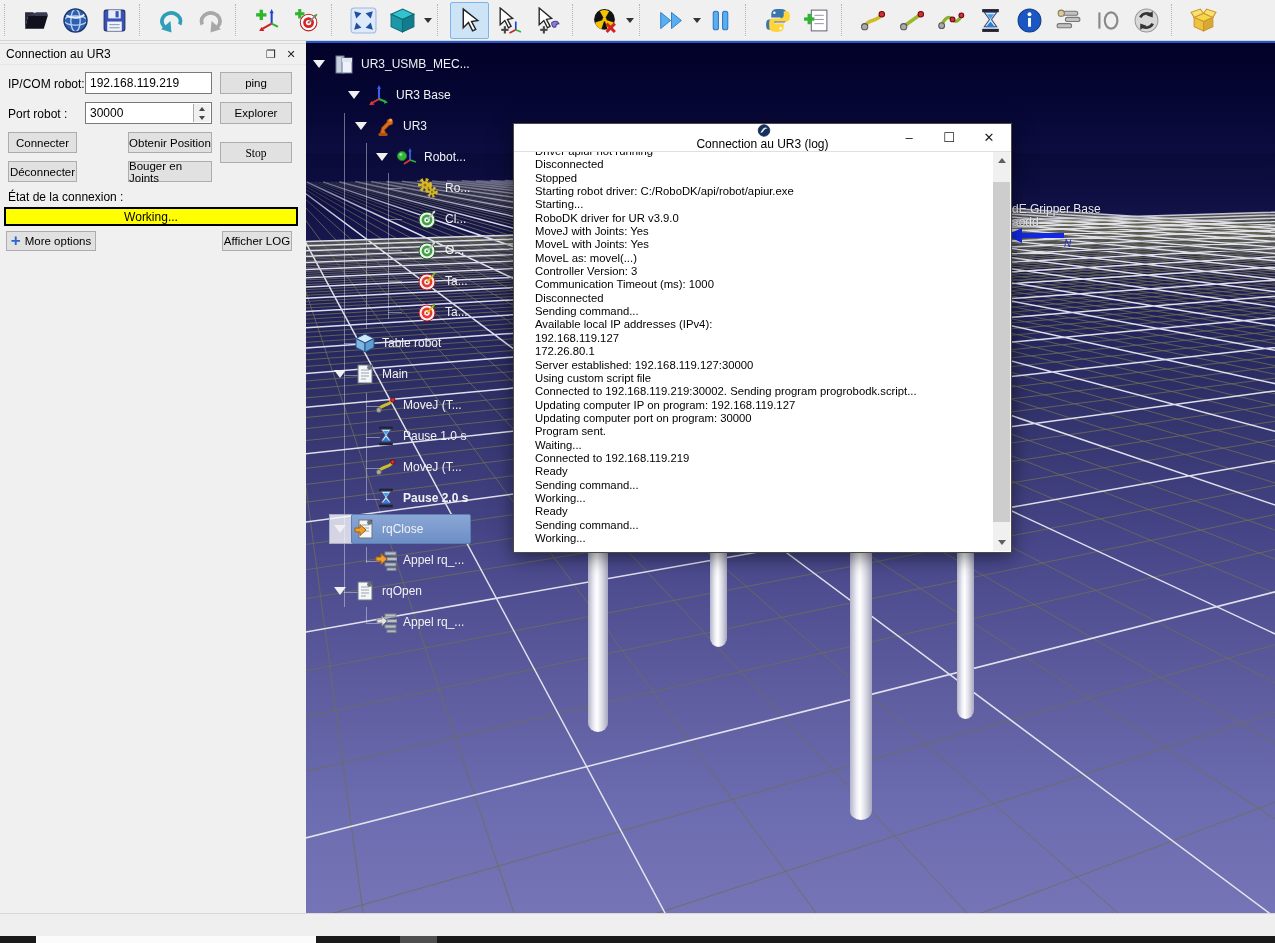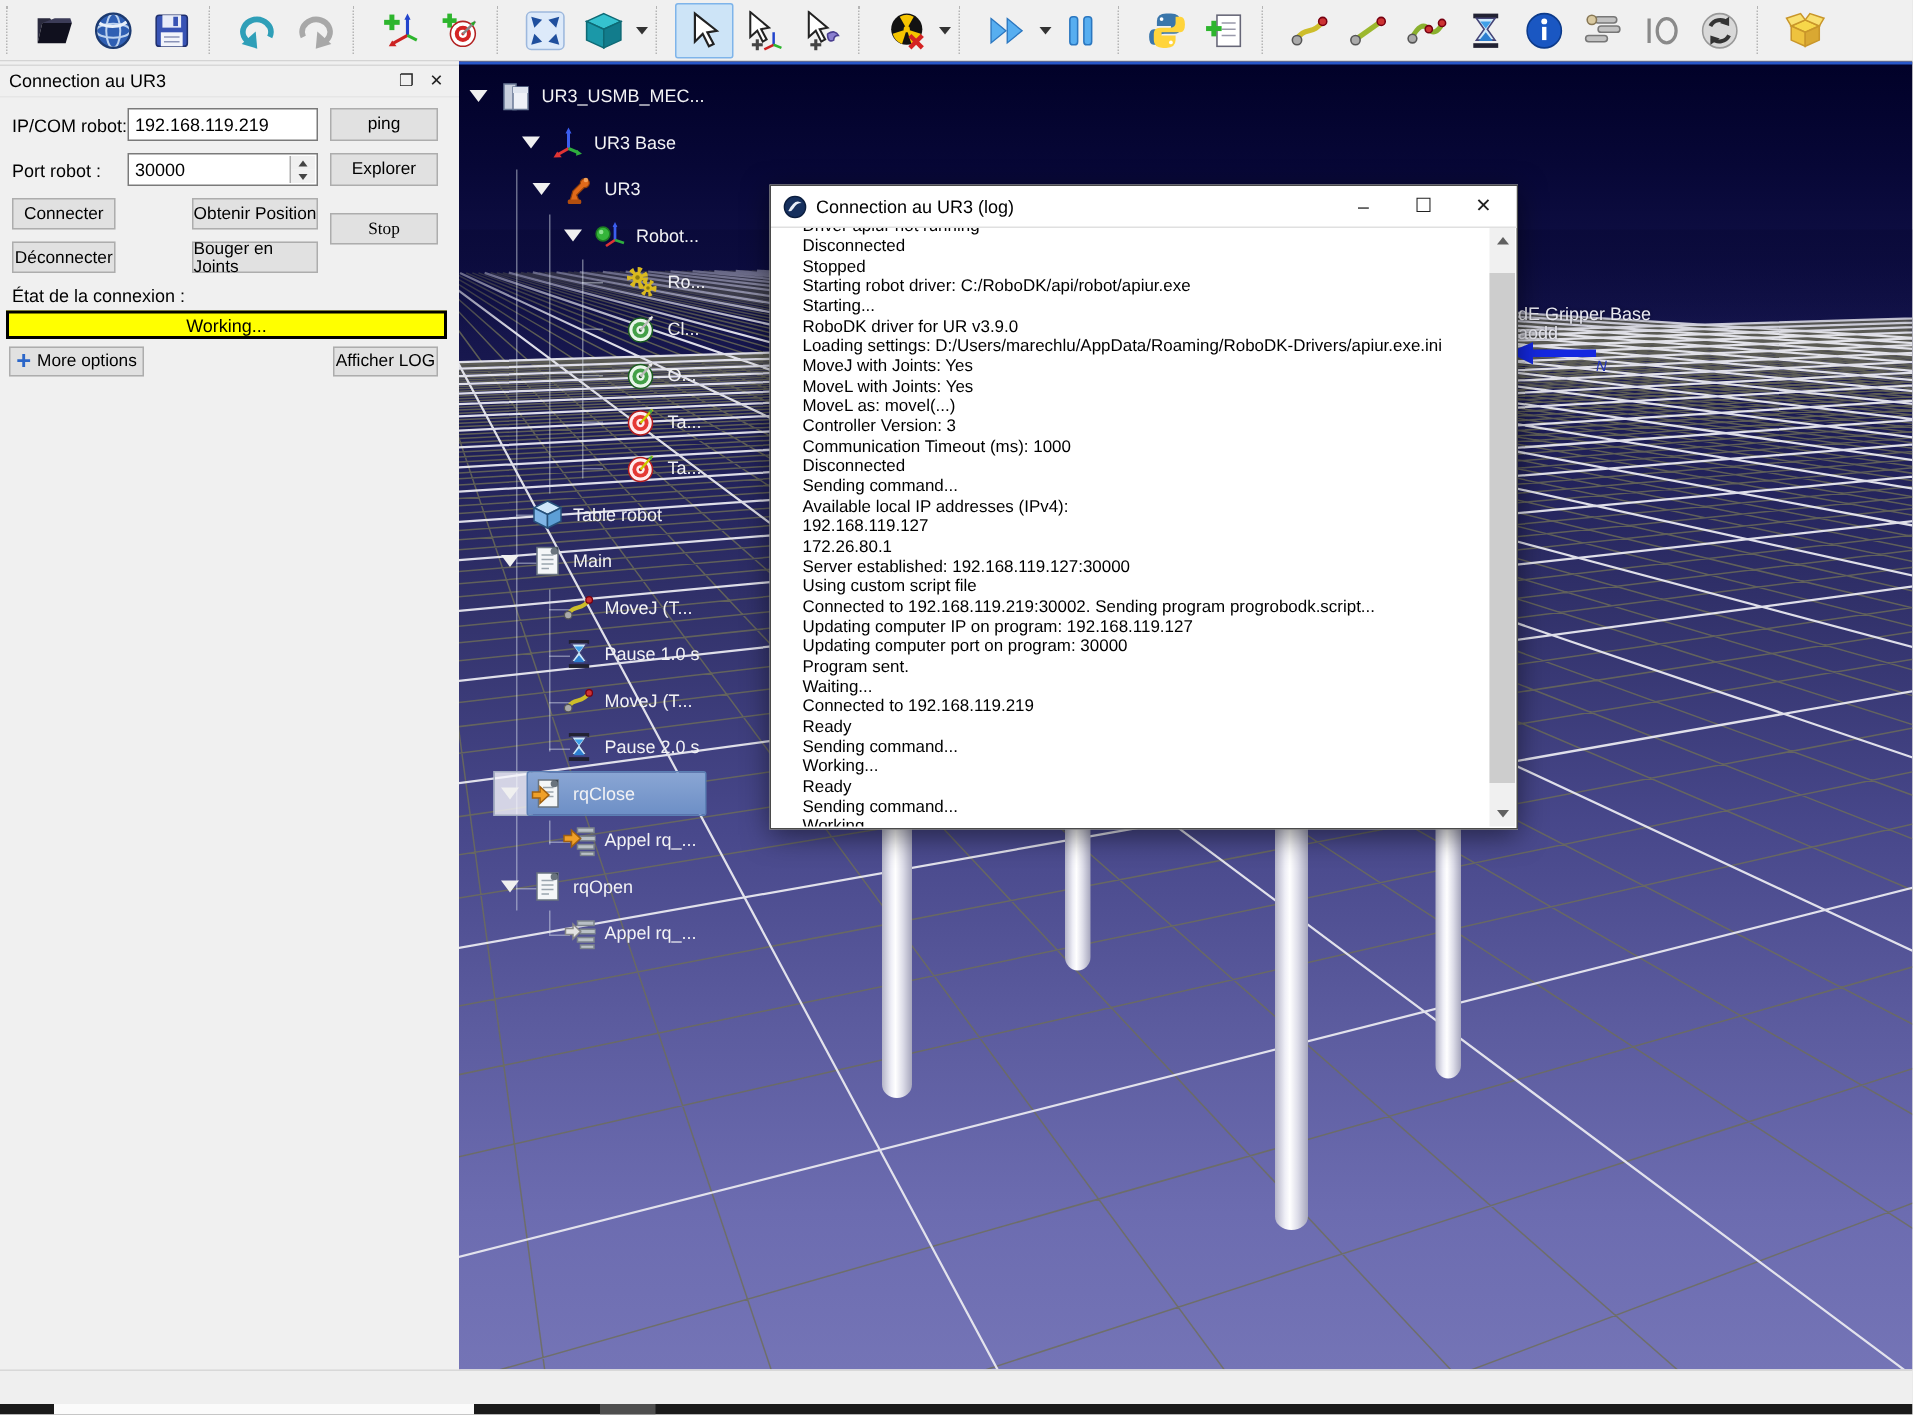--- a/index.html
+++ b/index.html
@@ -39,21 +39,21 @@
   .trow{position:absolute;height:30px;display:flex;align-items:center;color:#f2f2f4;font-size:12px;white-space:nowrap;}
   .tarrow{width:0;height:0;border-left:6px solid transparent;border-right:6px solid transparent;border-top:8px solid #f0f0f0;position:absolute;top:11px;}
   .ticon{position:absolute;top:4px;width:22px;height:22px;}
   .ticon svg{width:22px;height:22px;display:block;}
   .tlabel{position:absolute;top:8px;}
   .guide{position:absolute;background:rgba(225,230,240,.45);}
   .sel-arrowbox{position:absolute;width:24px;height:28px;background:rgba(248,248,252,.8);border:1px solid rgba(160,170,190,.9);}
   .sel-hl{position:absolute;height:28px;background:linear-gradient(180deg,#8aa6d4,#6d8fc6);border:1px solid #5b7fb4;border-radius:2px;}
   
   #dialog{left:513px;top:123px;width:497px;height:428px;background:#fff;border:1px solid #4a4a4a;box-shadow:0 4px 18px rgba(0,0,0,.5);position:absolute;}
-  #dlg-title{position:absolute;left:0;top:0;right:0;height:27px;background:#fff;border-bottom:1px solid #e0e0e0;display:flex;align-items:center;}
+  #dlg-title{position:absolute;left:0;top:0;right:0;height:27px;background:#fff;border-bottom:1px solid #e0e0e0;display:flex;align-items:center;flex-direction:column;}
   #dlg-title .ico{width:16px;height:16px;margin:0 6px 0 8px;}
   #dlg-title .txt{font-size:12px;}
   .dlg-btn{width:40px;height:26px;display:flex;align-items:center;justify-content:center;font-size:13px;color:#222;}
   #dlg-btns{position:absolute;right:2px;top:0;display:flex;}
   #dlg-log{position:absolute;left:1px;top:28px;right:19px;bottom:1px;overflow:hidden;font-size:11.3px;line-height:13.35px;padding-left:20px;color:#000;}
   #dlg-log .clip{margin-top:-7px;}
   #dlg-scroll{position:absolute;right:1px;top:28px;width:17px;bottom:1px;background:#f0f0f0;}
   .sc-arrow{position:absolute;left:0;width:17px;height:17px;display:flex;align-items:center;justify-content:center;}
   .sc-tri-up{width:0;height:0;border-left:4px solid transparent;border-right:4px solid transparent;border-bottom:5px solid #606060;}
   .sc-tri-dn{width:0;height:0;border-left:4px solid transparent;border-right:4px solid transparent;border-top:5px solid #606060;}
@@ -618,21 +618,21 @@
       <div class="trow" style="left: 0px; top: 442px; width: 100%;">
         <span class="ticon" style="left:69px;">
           <svg viewBox="0 0 26 26">
             <rect x="5" y="2" width="16" height="3" fill="#223"></rect>
             <rect x="5" y="21" width="16" height="3" fill="#223"></rect>
             <path d="M7 5 h12 l-5 7 5 7 H7 l5 -7 Z" fill="#cfe9fa" stroke="#447"></path>
             <path d="M9.5 7 h7 l-3.5 4.5 Z" fill="#3fa0e8"></path>
             <path d="M8.5 19.5 h9 l-4.5 -5.5 Z" fill="#2d7fd0"></path>
           </svg>
         </span>
-        <span class="tlabel" style="left:97px;">Pause 2.0 s</span>
+        <span class="tlabel" style="left:97px;font-weight:bold;">Pause 2.0 s</span>
       </div>
       <div class="sel-arrowbox" style="left: 23px; top: 473px;"></div>
       <div class="sel-hl" style="left: 45px; top: 473px; width: 118px;"></div>
       <div class="trow" style="left: 0px; top: 473px; width: 100%; padding-left: 40px;">
         <span class="tarrow" style="left:28px;"></span>
         <span class="ticon" style="left:48px;">
           <svg viewBox="0 0 22 22">
             <rect x="5" y="2" width="13" height="18" fill="#f4f6f8" stroke="#6a7480"></rect>
             <line x1="8" y1="7" x2="15" y2="7" stroke="#9aa4ae"></line>
             <line x1="8" y1="10" x2="15" y2="10" stroke="#9aa4ae"></line>
@@ -705,21 +705,20 @@
     </div>
   </div>
   <div id="dlg-log">
       <div class="clip" id="dlg-log-lines">
         <div>Driver apiur not running</div>
         <div>Disconnected</div>
         <div>Stopped</div>
         <div>Starting robot driver: C:/RoboDK/api/robot/apiur.exe</div>
         <div>Starting...</div>
         <div>RoboDK driver for UR v3.9.0</div>
-        <div>Loading settings: D:/Users/marechlu/AppData/Roaming/RoboDK-Drivers/apiur.exe.ini</div>
         <div>MoveJ with Joints: Yes</div>
         <div>MoveL with Joints: Yes</div>
         <div>MoveL as: movel(...)</div>
         <div>Controller Version: 3</div>
         <div>Communication Timeout (ms): 1000</div>
         <div>Disconnected</div>
         <div>Sending command...</div>
         <div>Available local IP addresses (IPv4):</div>
         <div>192.168.119.127</div>
         <div>172.26.80.1</div>

